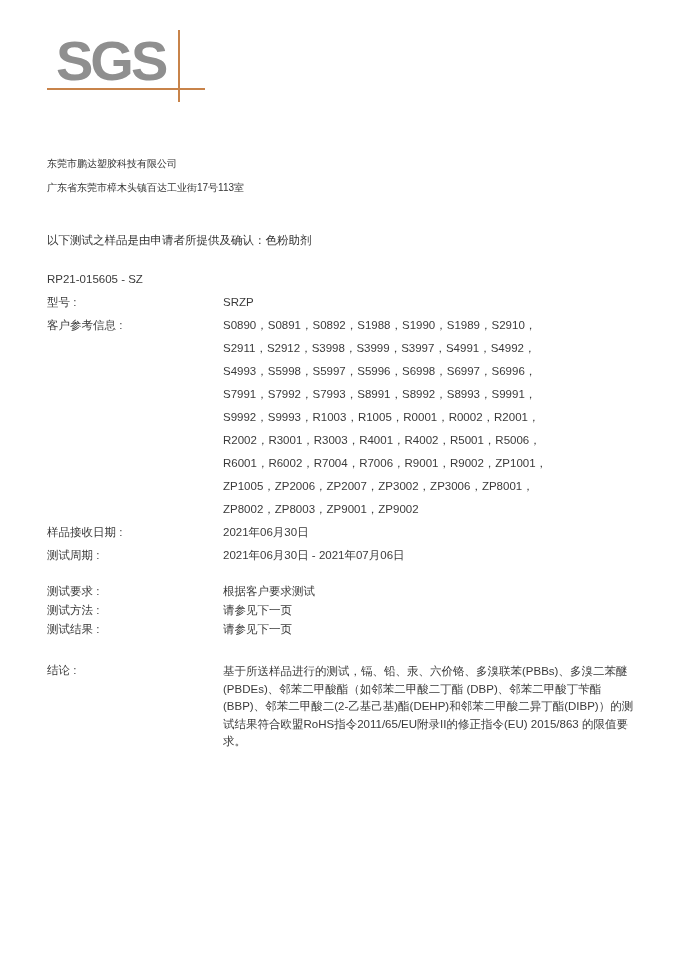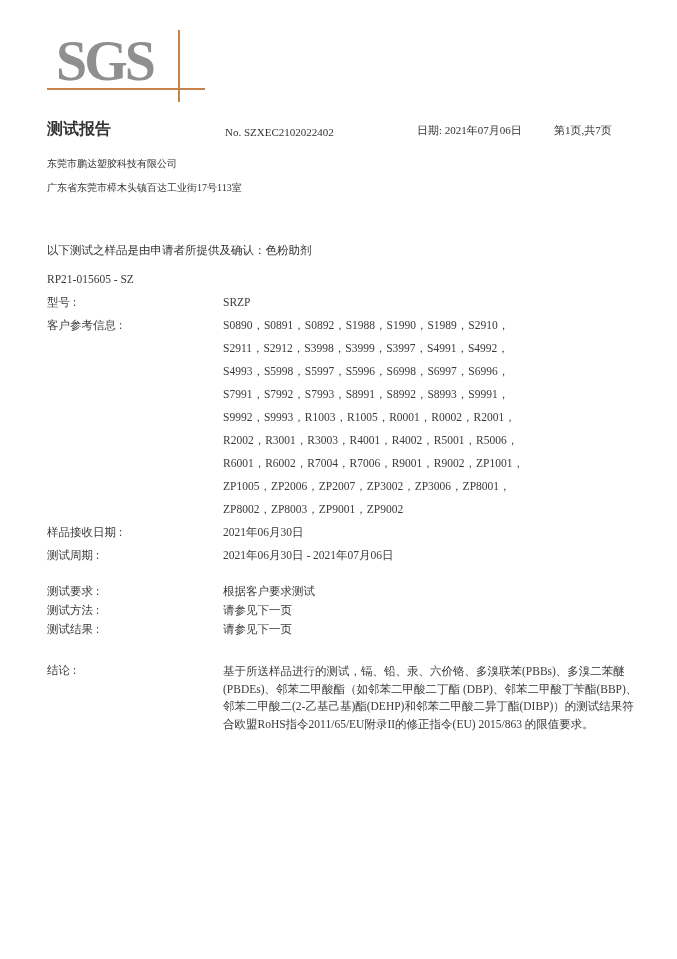--- a/index.html
+++ b/index.html
@@ -1,36 +1,36 @@
 <!DOCTYPE html>
 <html><head>
 <meta charset="utf-8">
 <style>
   html,body{margin:0;padding:0;background:#fff;}
   .page{position:relative;width:677px;height:784px;background:#fff;overflow:hidden;
-        font-family:Liberation Serif, serif;color:#3a3a3a;}
+        font-family:Liberation Sans, sans-serif;color:#3a3a3a;}
 
   
   .logo-text{position:absolute;left:56px;top:33px;font-size:56px;font-weight:bold;
              color:#8f8f8f;letter-spacing:-3px;line-height:1;}
   .logo-hline{position:absolute;left:47px;top:88px;width:158px;height:2px;background:#c8834a;}
   .logo-vline{position:absolute;left:178px;top:30px;width:2px;height:72px;background:#c8834a;}
 
   
   .title-row{position:absolute;left:0;top:118px;width:677px;height:22px;}
   .doc-title{position:absolute;left:47px;bottom:0;font-size:16px;font-weight:bold;color:#333;}
   .doc-no{position:absolute;left:225px;bottom:2px;font-size:11px;color:#333;}
   .doc-date{position:absolute;left:417px;bottom:2px;font-size:11px;color:#333;}
   .doc-page{position:absolute;left:554px;bottom:2px;font-size:11px;color:#333;}
 
   
   .applicant{position:absolute;left:47px;top:152px;font-size:10px;line-height:24px;color:#333;}
 
   
-  .intro{position:absolute;left:47px;top:243px;font-size:11.5px;color:#333;}
+  .intro{position:absolute;left:47px;top:233px;font-size:11.5px;color:#333;}
 
   
   .fields{position:absolute;left:47px;top:268px;width:593px;font-size:11.5px;color:#3a3a3a;}
   .frow{display:flex;}
   .frow .lbl{width:176px;flex:none;}
   .lh23{line-height:23px;}
   .lh20{line-height:20px;margin-top:14px;}
   .lh19{line-height:19px;}
   .refline{line-height:23px;}
   .concl{margin-top:24px;}
@@ -55,26 +55,20 @@
 </style>
 </head>
 <body>
 
 <div class="page">
 
   <div class="logo-text">SGS</div>
   <div class="logo-hline"></div>
   <div class="logo-vline"></div>
 
-  <div class="title-row">
-    <span class="doc-title">测试报告</span>
-    <span class="doc-no">No. SZXEC2102022402</span>
-    <span class="doc-date">日期: 2021年07月06日</span>
-    <span class="doc-page">第1页,共7页</span>
-  </div>
 
   <div class="applicant">
     <div>东莞市鹏达塑胶科技有限公司</div>
     <div>广东省东莞市樟木头镇百达工业街17号113室</div>
   </div>
 
   <div class="intro">以下测试之样品是由申请者所提供及确认：色粉助剂</div>
 
   <div class="fields">
 

